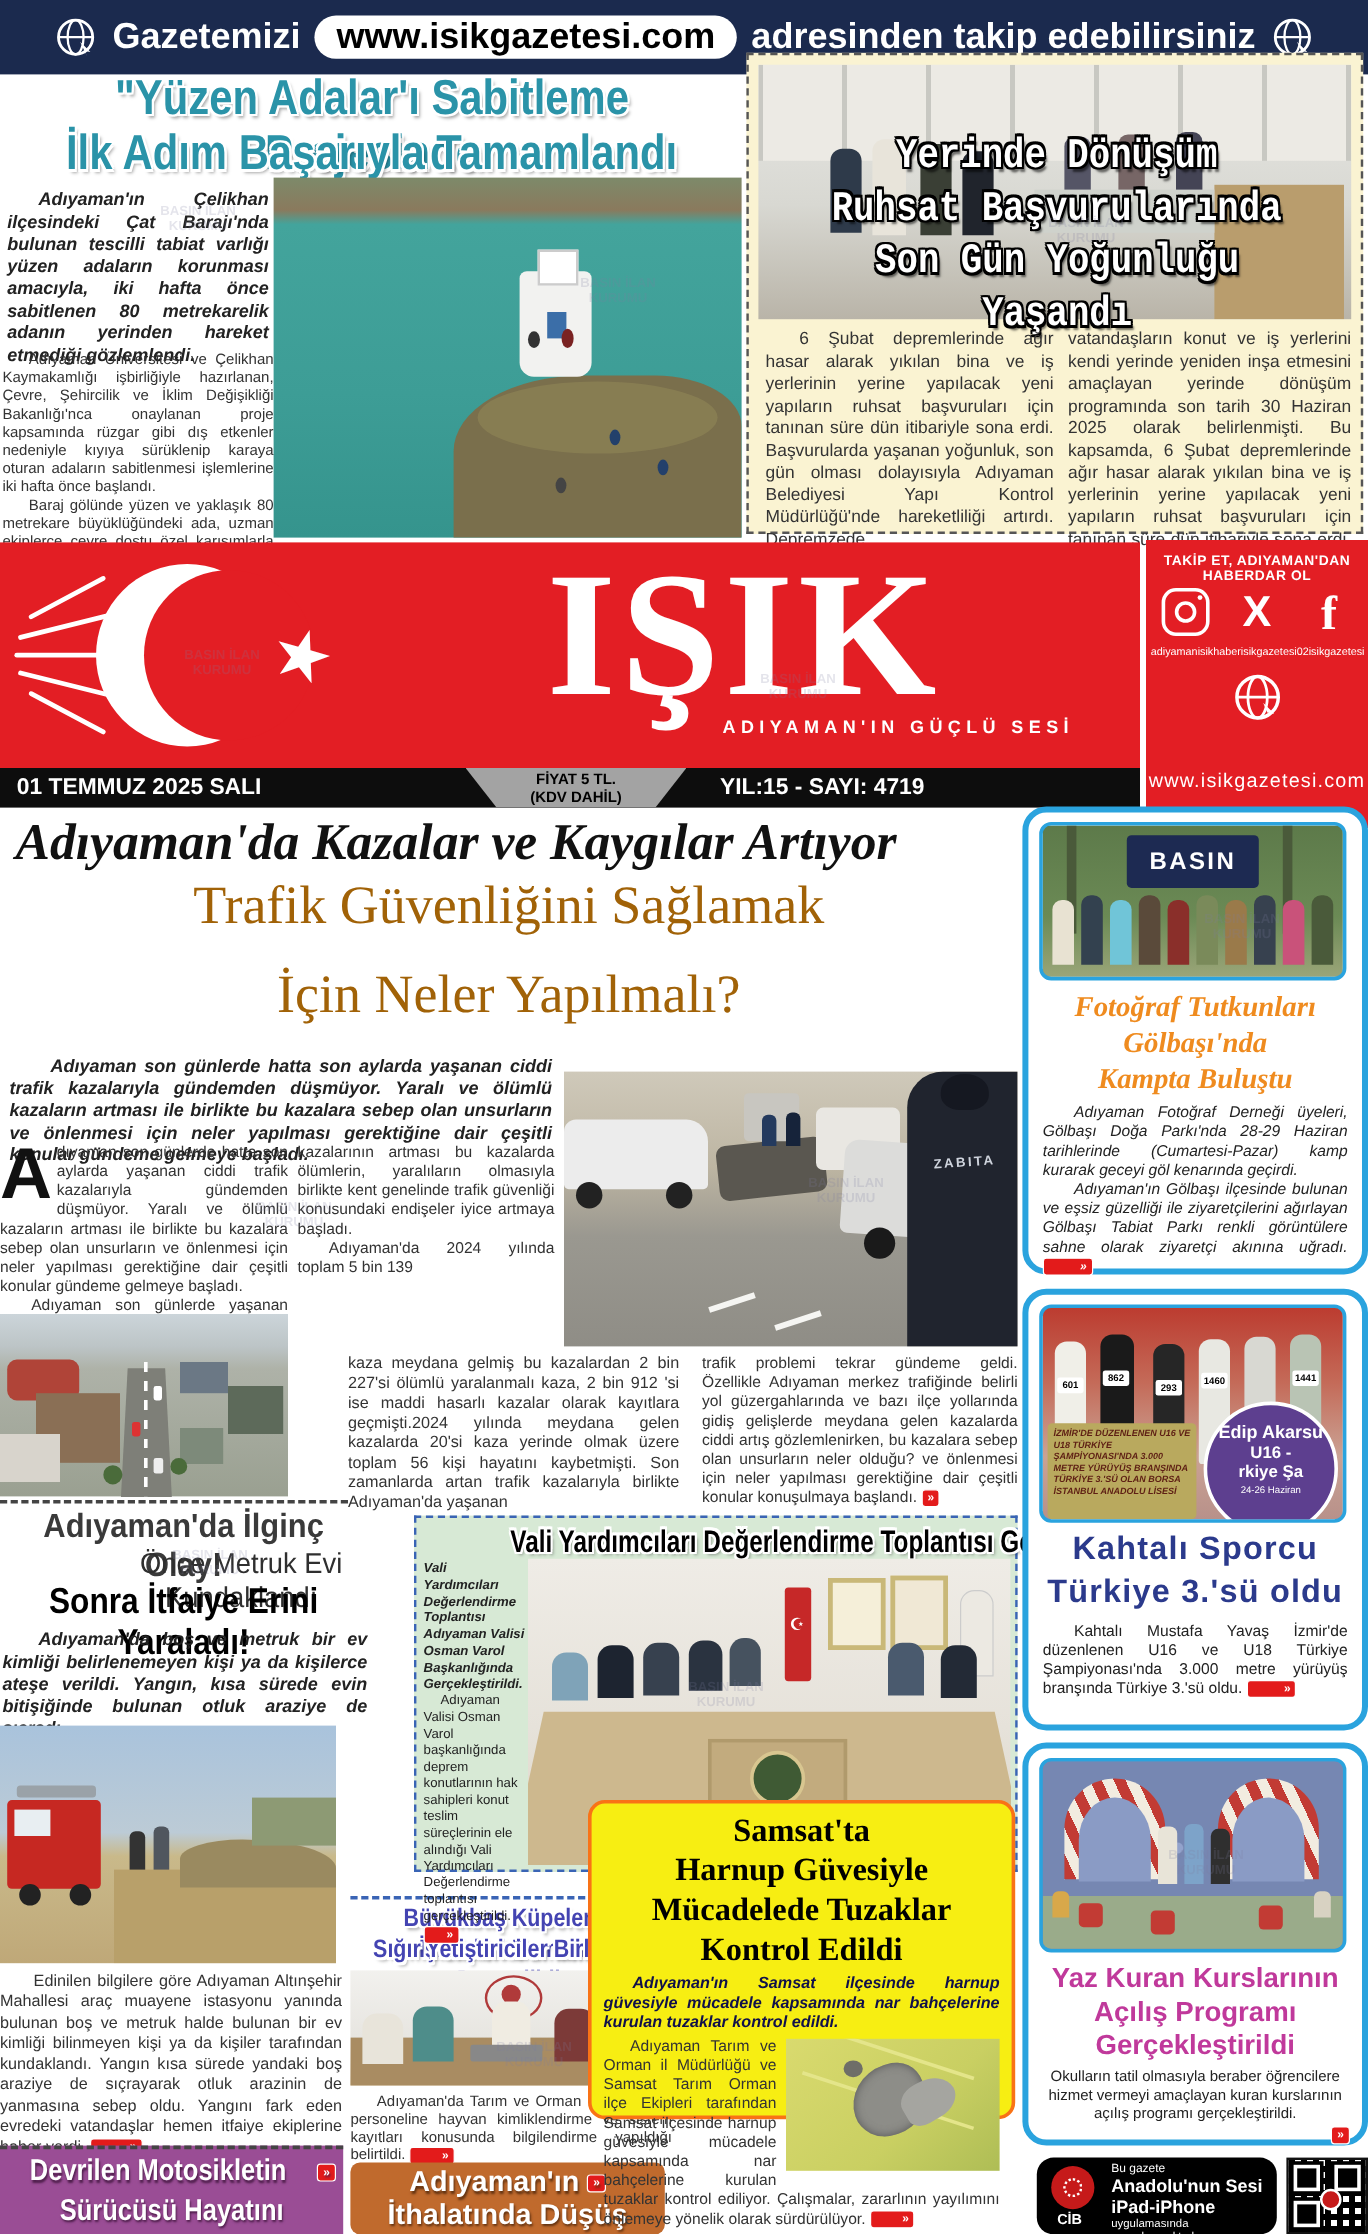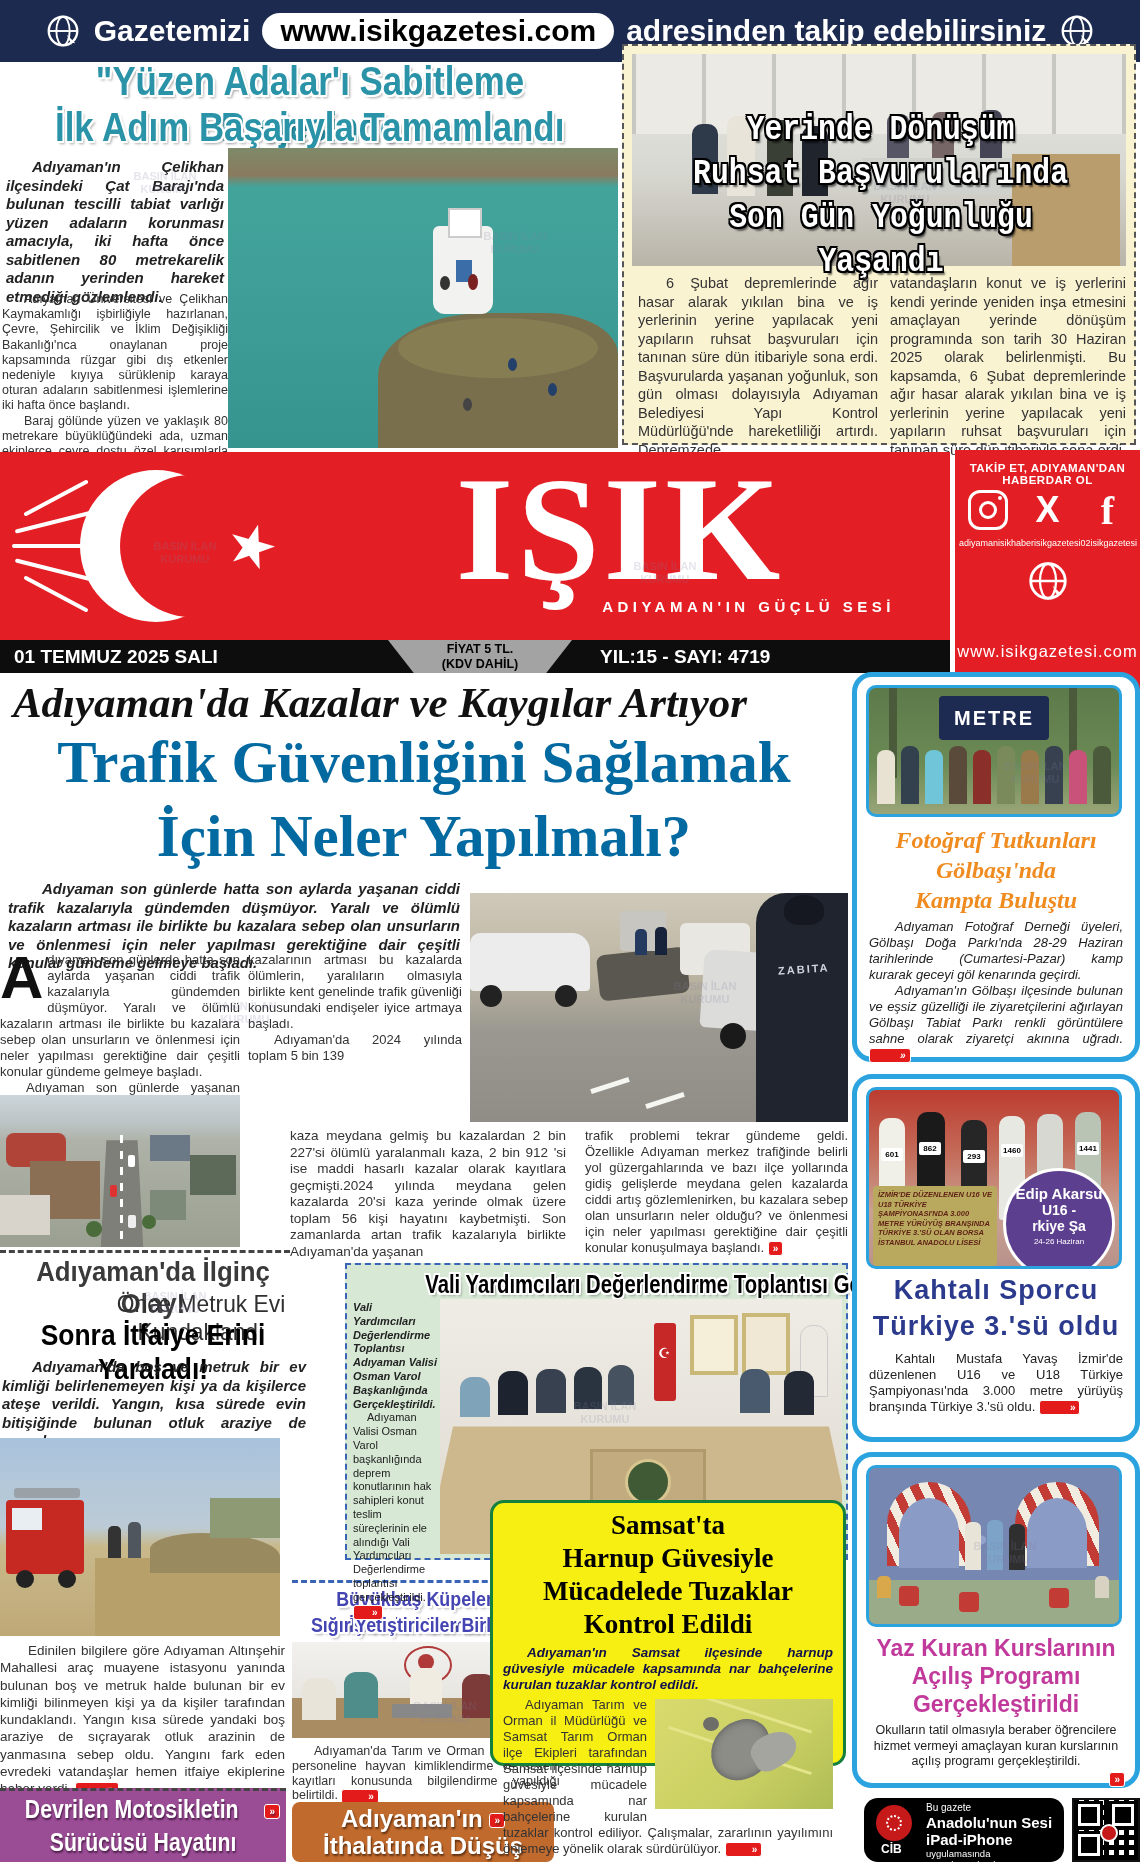--- a/index.html
+++ b/index.html
@@ -34,34 +34,34 @@
   #mastR{left:955px;top:450px;width:185px;height:240px;background:#e31e24;color:#fff;}
   #isik{position:absolute;left:300px;top:-8px;width:640px;text-align:center;color:#fff;
         font-family:"Liberation Serif",serif;font-weight:bold;font-size:148px;letter-spacing:4px;}
   #tagline{position:absolute;right:55px;top:146px;color:#fff;font-size:15px;font-weight:bold;letter-spacing:4.5px;}
   #dateBar{left:0;top:640px;width:950px;height:33px;background:#0d0d0d;color:#fff;}
   .notch{position:absolute;left:388px;top:0;width:184px;height:33px;background:#a3a3a3;
          clip-path:polygon(0 0,100% 0,86% 100%,14% 100%);color:#000;font-size:12.5px;font-weight:bold;line-height:15px;text-align:center;padding-top:2px;box-sizing:border-box;}
   .sicon{width:44px;height:44px;position:relative;}
   
   .kicker{font-family:"Liberation Serif",serif;font-style:italic;font-weight:bold;font-size:43px;color:#111;}
-  .bigHead{font-family:"Liberation Serif",serif;font-weight:bold;font-size:59px;color:#0369a1;}
+  .bigHead{font-family:"Liberation Serif",serif;font-weight:normal;font-size:45px;color:#a16207;}
   .dropcap{float:left;font-size:60px;line-height:48px;font-weight:bold;margin:2px 4px 0 0;color:#111;}
   
   .ilH1{font-size:28px;font-weight:bold;color:#3a3a3a;}
   .ilH2{font-size:24px;color:#2f2f2f;margin-left:48px;}
   .ilH3{font-size:30px;font-weight:800;color:#000;}
   #purpleBox{left:0;top:1788px;width:286px;height:74px;background:#9a4d95;color:#fff;
              text-align:center;padding-top:2px;box-sizing:border-box;border-top:3px dashed #444;}
   .purpleTxt{font-size:25px;font-weight:800;line-height:33px;text-shadow:1px 2px 2px #4d1d4a;}
   
   #valiBox{left:345px;top:1263px;width:503px;height:297px;background:#d7e9d5;border:2px dashed #3a64b5;box-sizing:border-box;z-index:2;}
   .valiHead{font-size:26px;font-weight:800;color:#000;}
   
-  #samsatBox{left:490px;top:1500px;width:356px;height:266px;background:#f7ee12;border:3px solid #15803d;border-radius:14px;box-sizing:border-box;z-index:5;padding:6px 10px;}
+  #samsatBox{left:490px;top:1500px;width:356px;height:266px;background:#f7ee12;border:3px solid #f97316;border-radius:14px;box-sizing:border-box;z-index:5;padding:6px 10px;}
   .samH{font-family:"Liberation Serif",serif;font-weight:bold;font-size:27px;line-height:33px;color:#000;text-align:center;}
   
   .buyH{font-size:21px;font-weight:800;color:#4444b2;line-height:26px;}
   #orangeBox{left:292px;top:1802px;width:262px;height:60px;background:#c06a2d;border-radius:8px;color:#fff;text-align:center;box-sizing:border-box;padding-top:3px;}
   .orangeTxt{font-size:24px;font-weight:800;line-height:27px;text-shadow:1px 2px 2px #5e3010;}
   
   .sideBox{position:absolute;left:852px;width:288px;background:#fff;border:5px solid #2aa3de;border-radius:20px;box-sizing:border-box;z-index:3;}
   .framed{position:absolute;left:9px;top:8px;width:256px;border:3px solid #2aa3de;border-radius:10px;overflow:hidden;box-sizing:border-box;background:#8aa06a;}
   .fotoHead{font-family:"Liberation Serif",serif;font-weight:bold;font-style:italic;font-size:24px;line-height:30px;color:#ef8b1f;text-align:center;}
   .kahHead{font-size:27px;font-weight:bold;color:#2b3a8c;letter-spacing:1px;text-align:center;}
@@ -343,21 +343,21 @@
     </div>
   <div id="orangeBox" class="abs">
     <div class="orangeTxt"><span>Adıyaman'ın</span> <span class="badge">»</span></div>
     <div class="orangeTxt">İthalatında Düşüş</div>
   </div>
 
   <div class="sideBox" style="top:672px;height:390px;">
     <div class="framed" style="height:132px;background:linear-gradient(180deg,#5d7a4a 0%,#6b8a55 60%,#9aa578 100%);">
       <div style="position:absolute;left:20px;top:0;width:8px;height:90px;background:#4a5a3a;"></div>
       <div style="position:absolute;left:200px;top:0;width:8px;height:90px;background:#4a5a3a;"></div>
-      <div style="position:absolute;left:70px;top:8px;width:110px;height:44px;background:#1d2a52;border-radius:4px;text-align:center;color:#fff;font-weight:800;font-size:20px;line-height:44px;letter-spacing:2px;">METRE</div>
+      <div style="position:absolute;left:70px;top:8px;width:110px;height:44px;background:#1d2a52;border-radius:4px;text-align:center;color:#fff;font-weight:800;font-size:20px;line-height:44px;letter-spacing:2px;">BASIN</div>
       <div style="position:absolute;left:8px;top:62px;width:18px;height:54px;background:#e8e2d2;border-radius:8px 8px 0 0;"></div>
       <div style="position:absolute;left:32px;top:58px;width:18px;height:58px;background:#33414f;border-radius:8px 8px 0 0;"></div>
       <div style="position:absolute;left:56px;top:62px;width:18px;height:54px;background:#70c5d8;border-radius:8px 8px 0 0;"></div>
       <div style="position:absolute;left:80px;top:58px;width:18px;height:58px;background:#5a4a3a;border-radius:8px 8px 0 0;"></div>
       <div style="position:absolute;left:104px;top:62px;width:18px;height:54px;background:#8a2f2a;border-radius:8px 8px 0 0;"></div>
       <div style="position:absolute;left:128px;top:58px;width:18px;height:58px;background:#7a8a5a;border-radius:8px 8px 0 0;"></div>
       <div style="position:absolute;left:152px;top:62px;width:18px;height:54px;background:#9a7a4a;border-radius:8px 8px 0 0;"></div>
       <div style="position:absolute;left:176px;top:58px;width:18px;height:58px;background:#37414f;border-radius:8px 8px 0 0;"></div>
       <div style="position:absolute;left:200px;top:62px;width:18px;height:54px;background:#c9527a;border-radius:8px 8px 0 0;"></div>
       <div style="position:absolute;left:224px;top:58px;width:18px;height:58px;background:#4a5a3a;border-radius:8px 8px 0 0;"></div>

